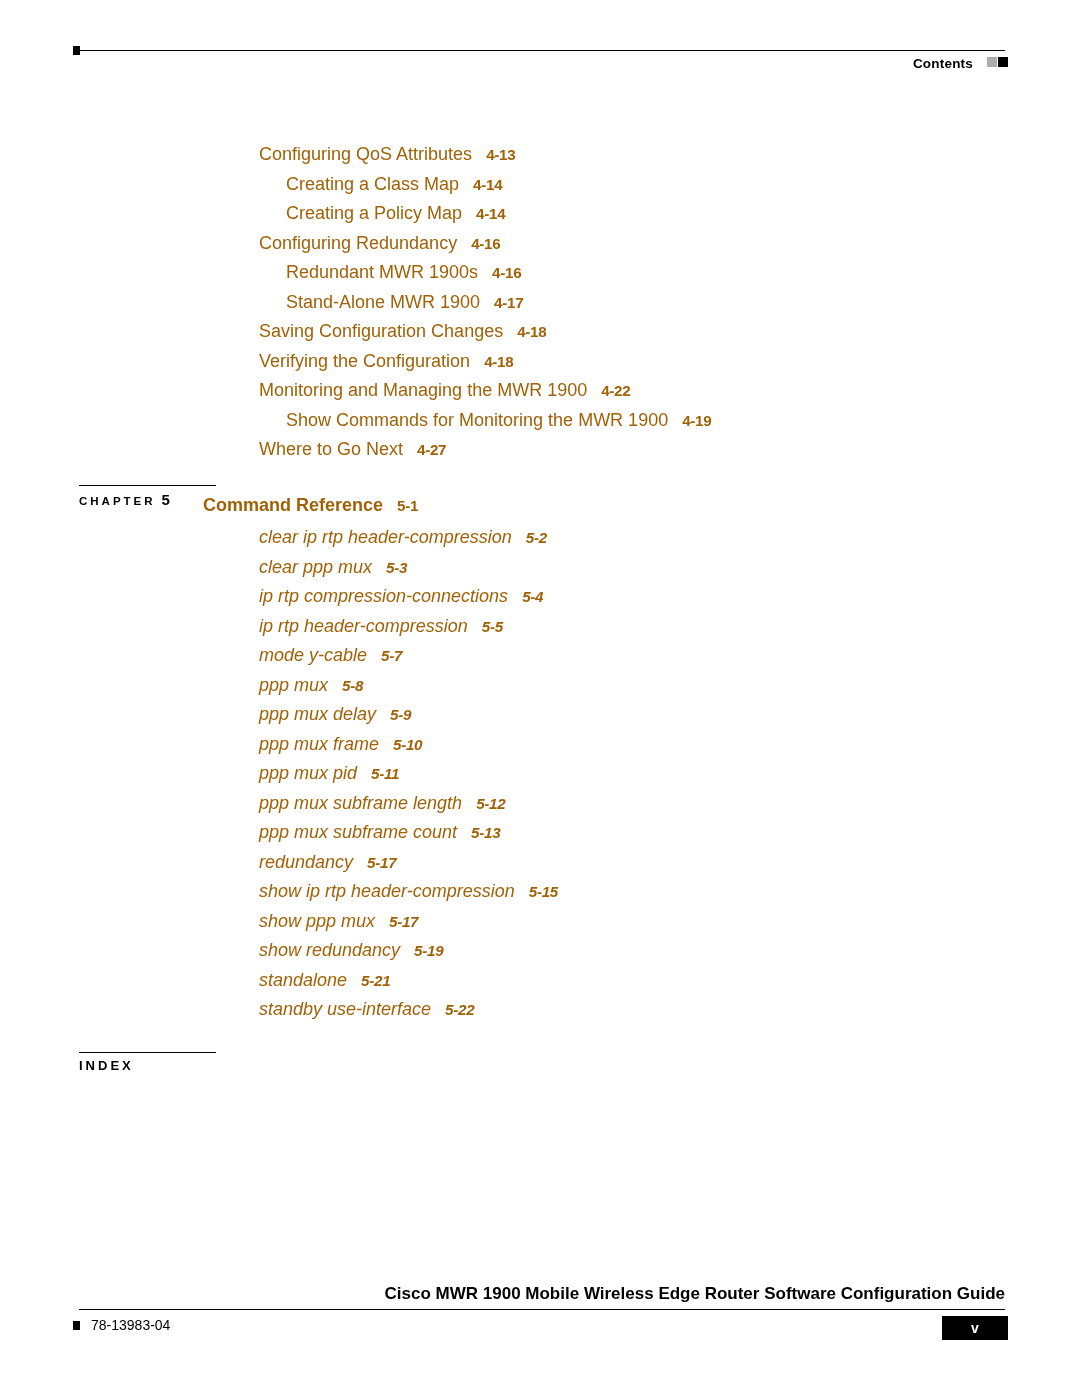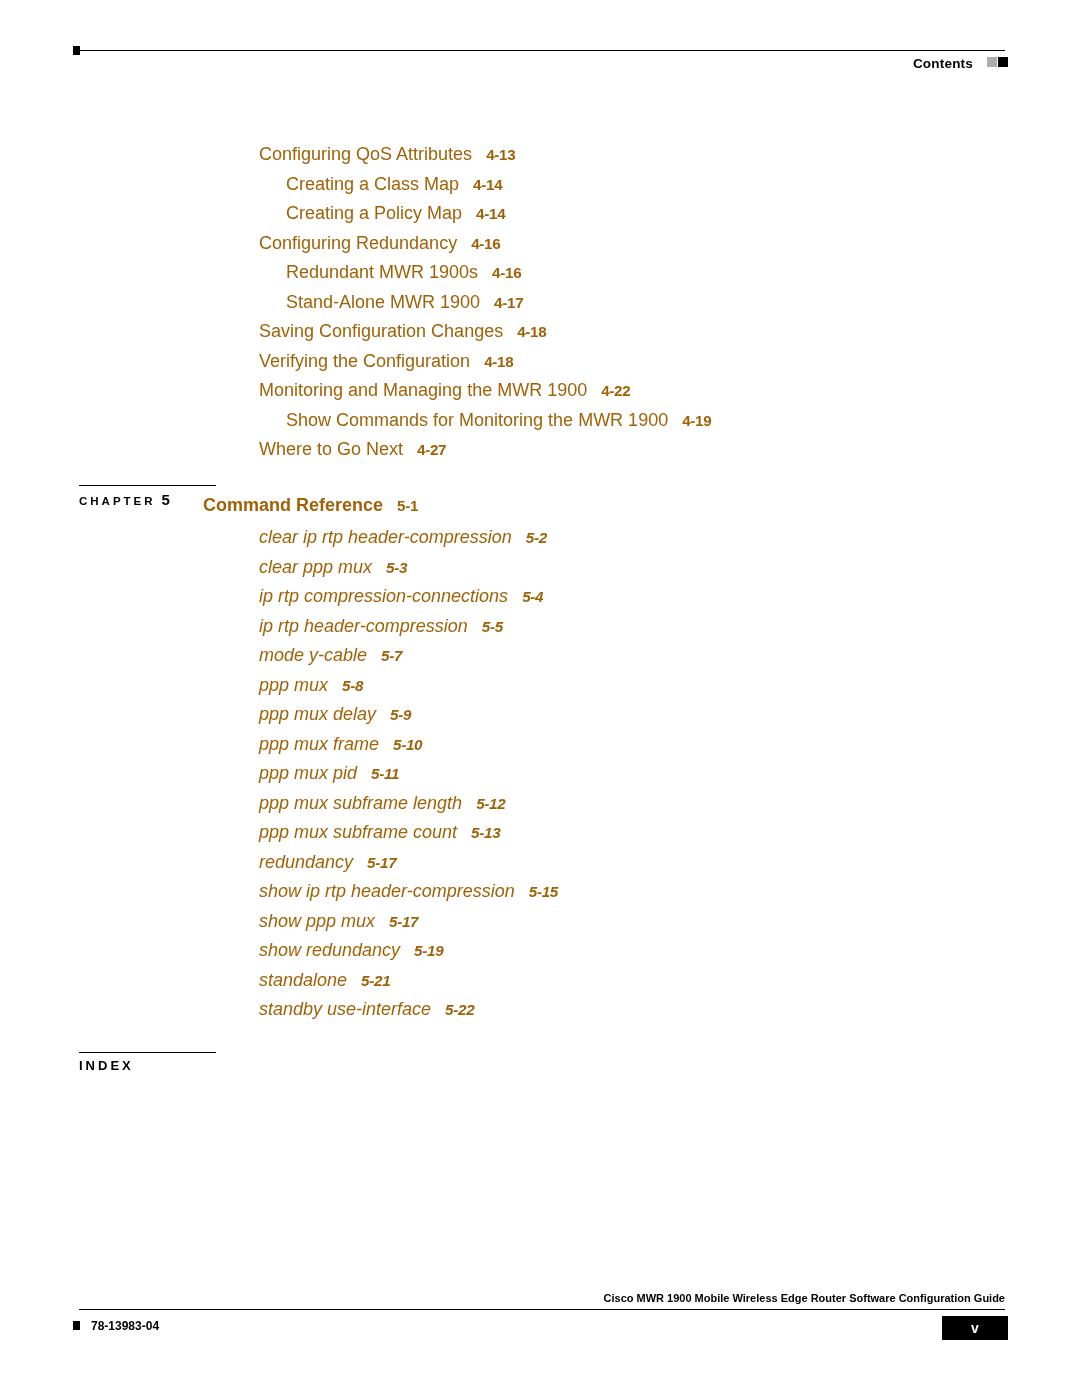--- a/index.html
+++ b/index.html
@@ -135,36 +135,36 @@
     .footer {
       position: absolute;
       left: 0;
       bottom: 20px;
       width: 926px;
     }
     .footer-title {
       position: absolute;
       right: 0;
       bottom: 33px;
-      font-size: 11px;
+      font-size: 17px;
       font-weight: bold;
     }
     .footer-rule {
       position: absolute;
       left: 0;
       bottom: 27px;
       width: 926px;
       border-top: 1px solid #000;
     }
     .footer-doc {
       position: absolute;
       left: 12px;
       bottom: 4px;
-      font-size: 12px;
-      font-weight: bold;
+      font-size: 14px;
+      font-weight: normal;
     }
     .footer-left-mark {
       position: absolute;
       left: -6px;
       bottom: 7px;
       width: 7px;
       height: 9px;
       background: #000;
     }
     .footer-pagebox {

